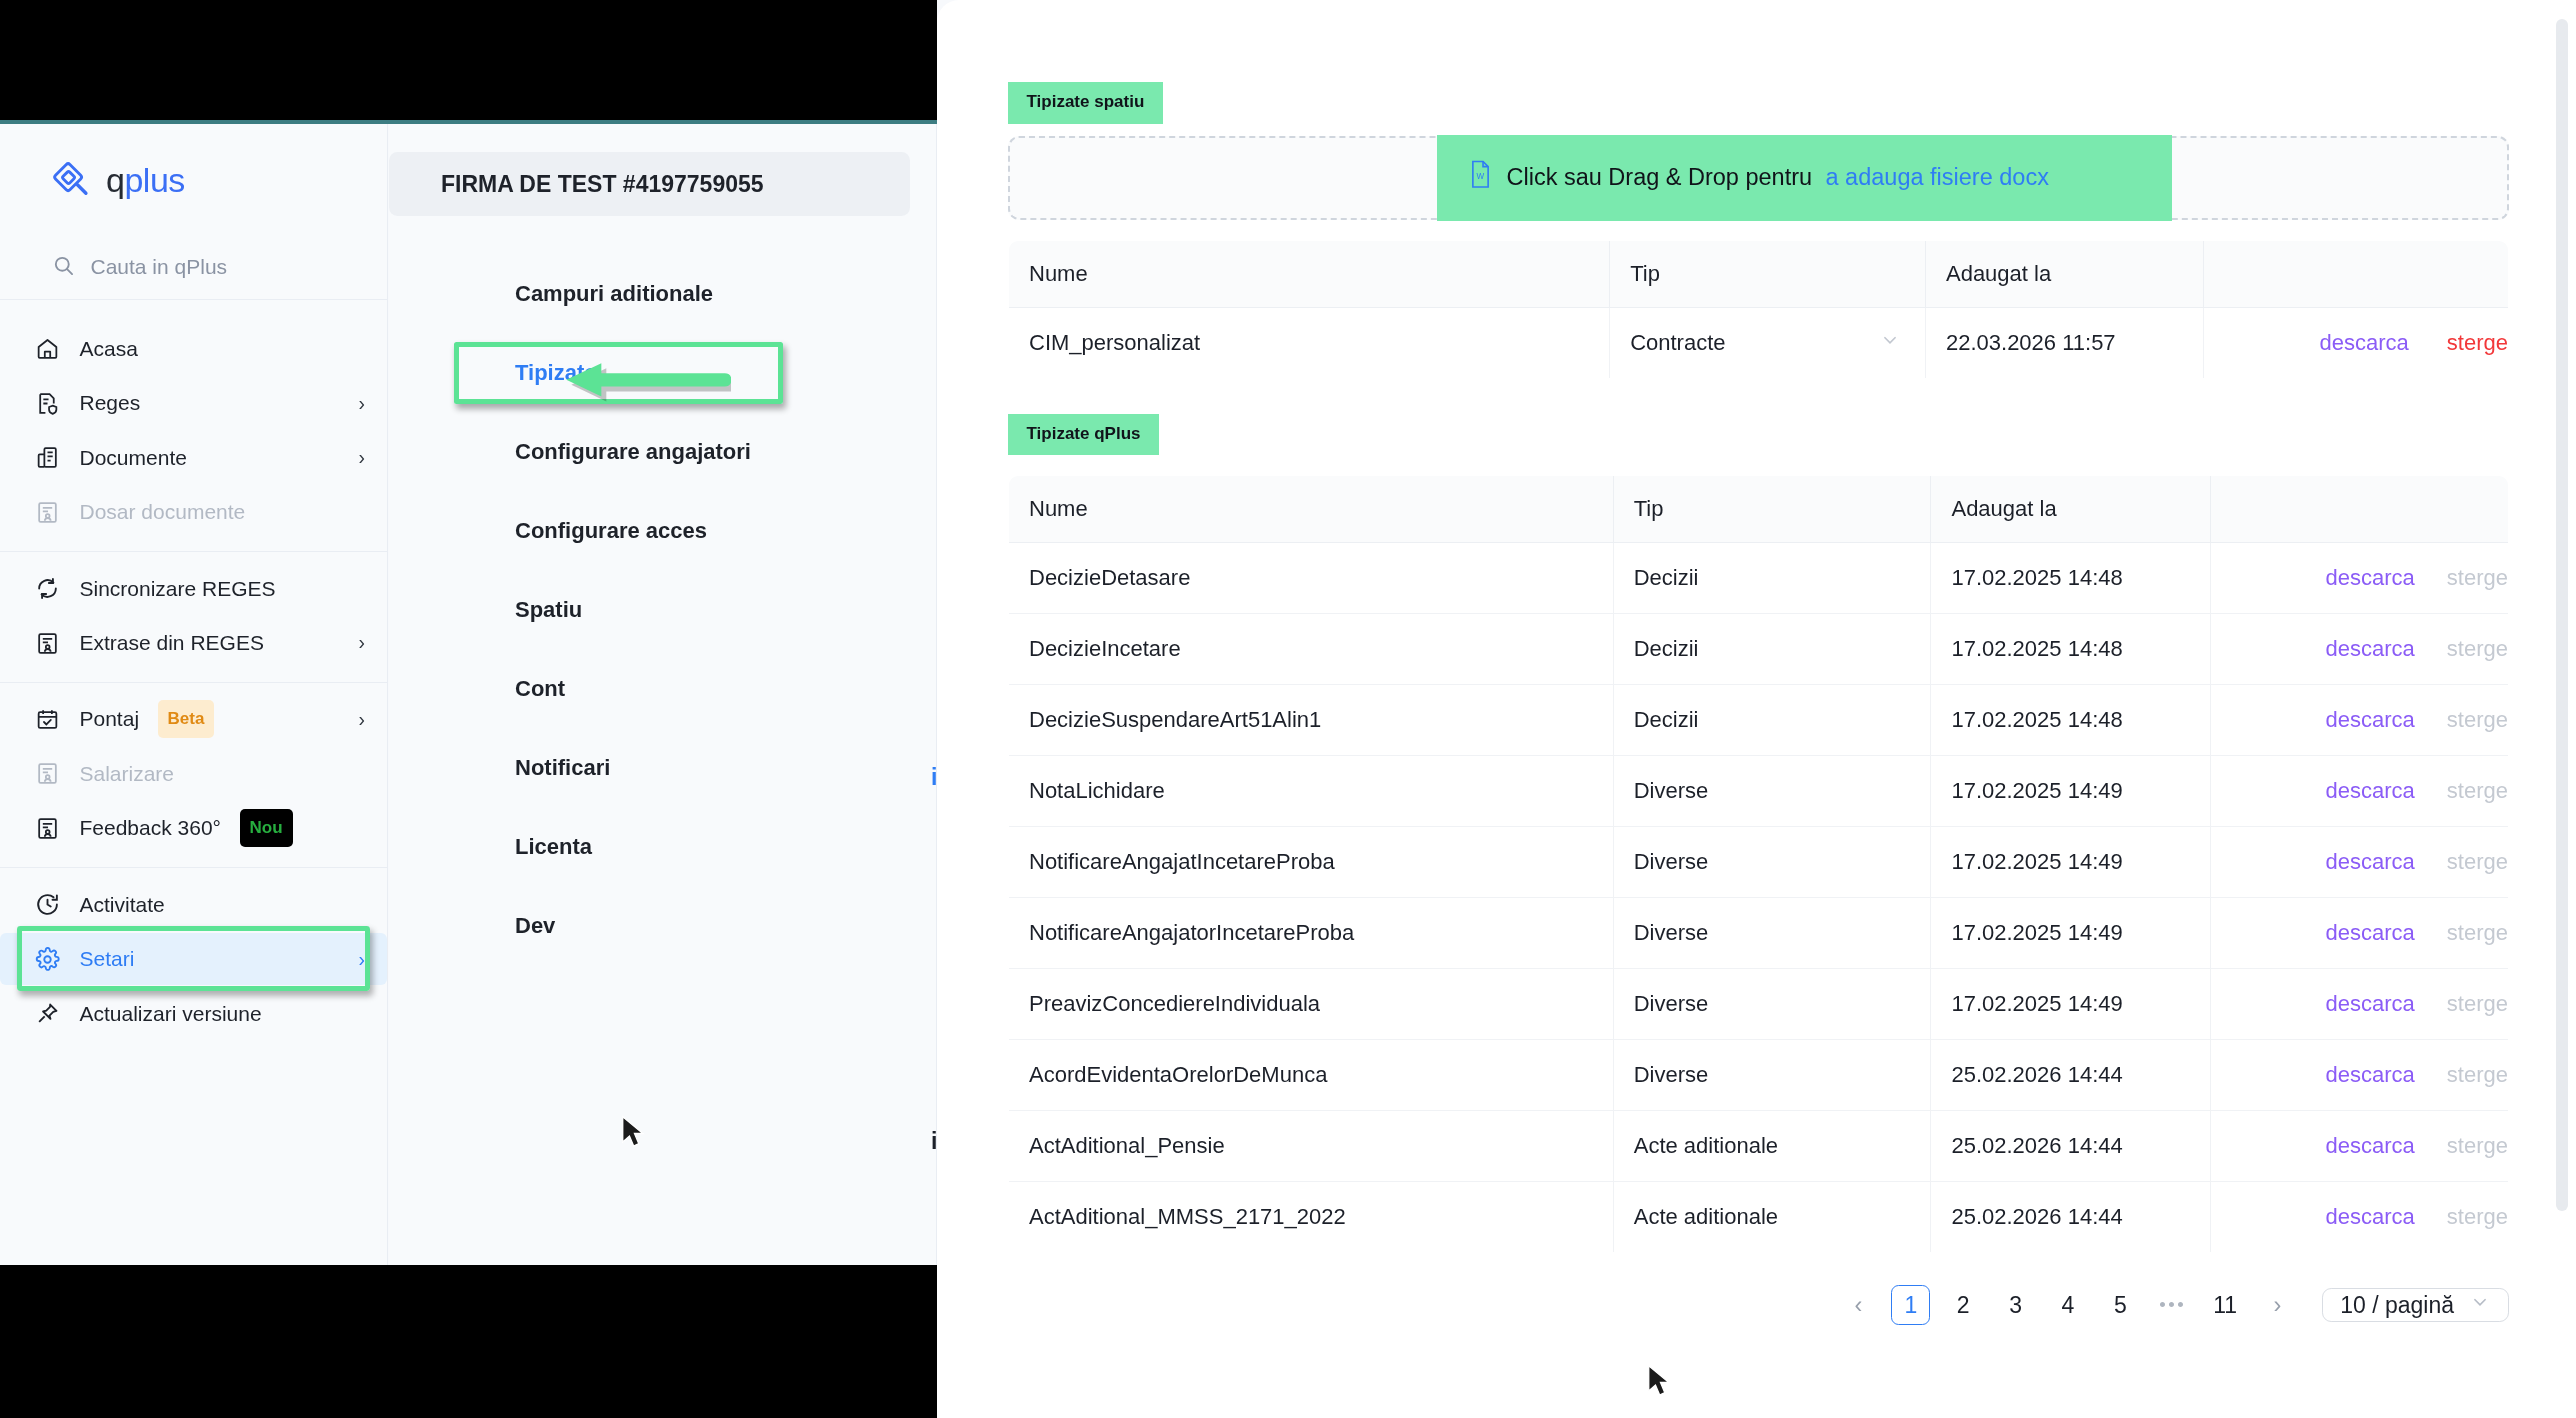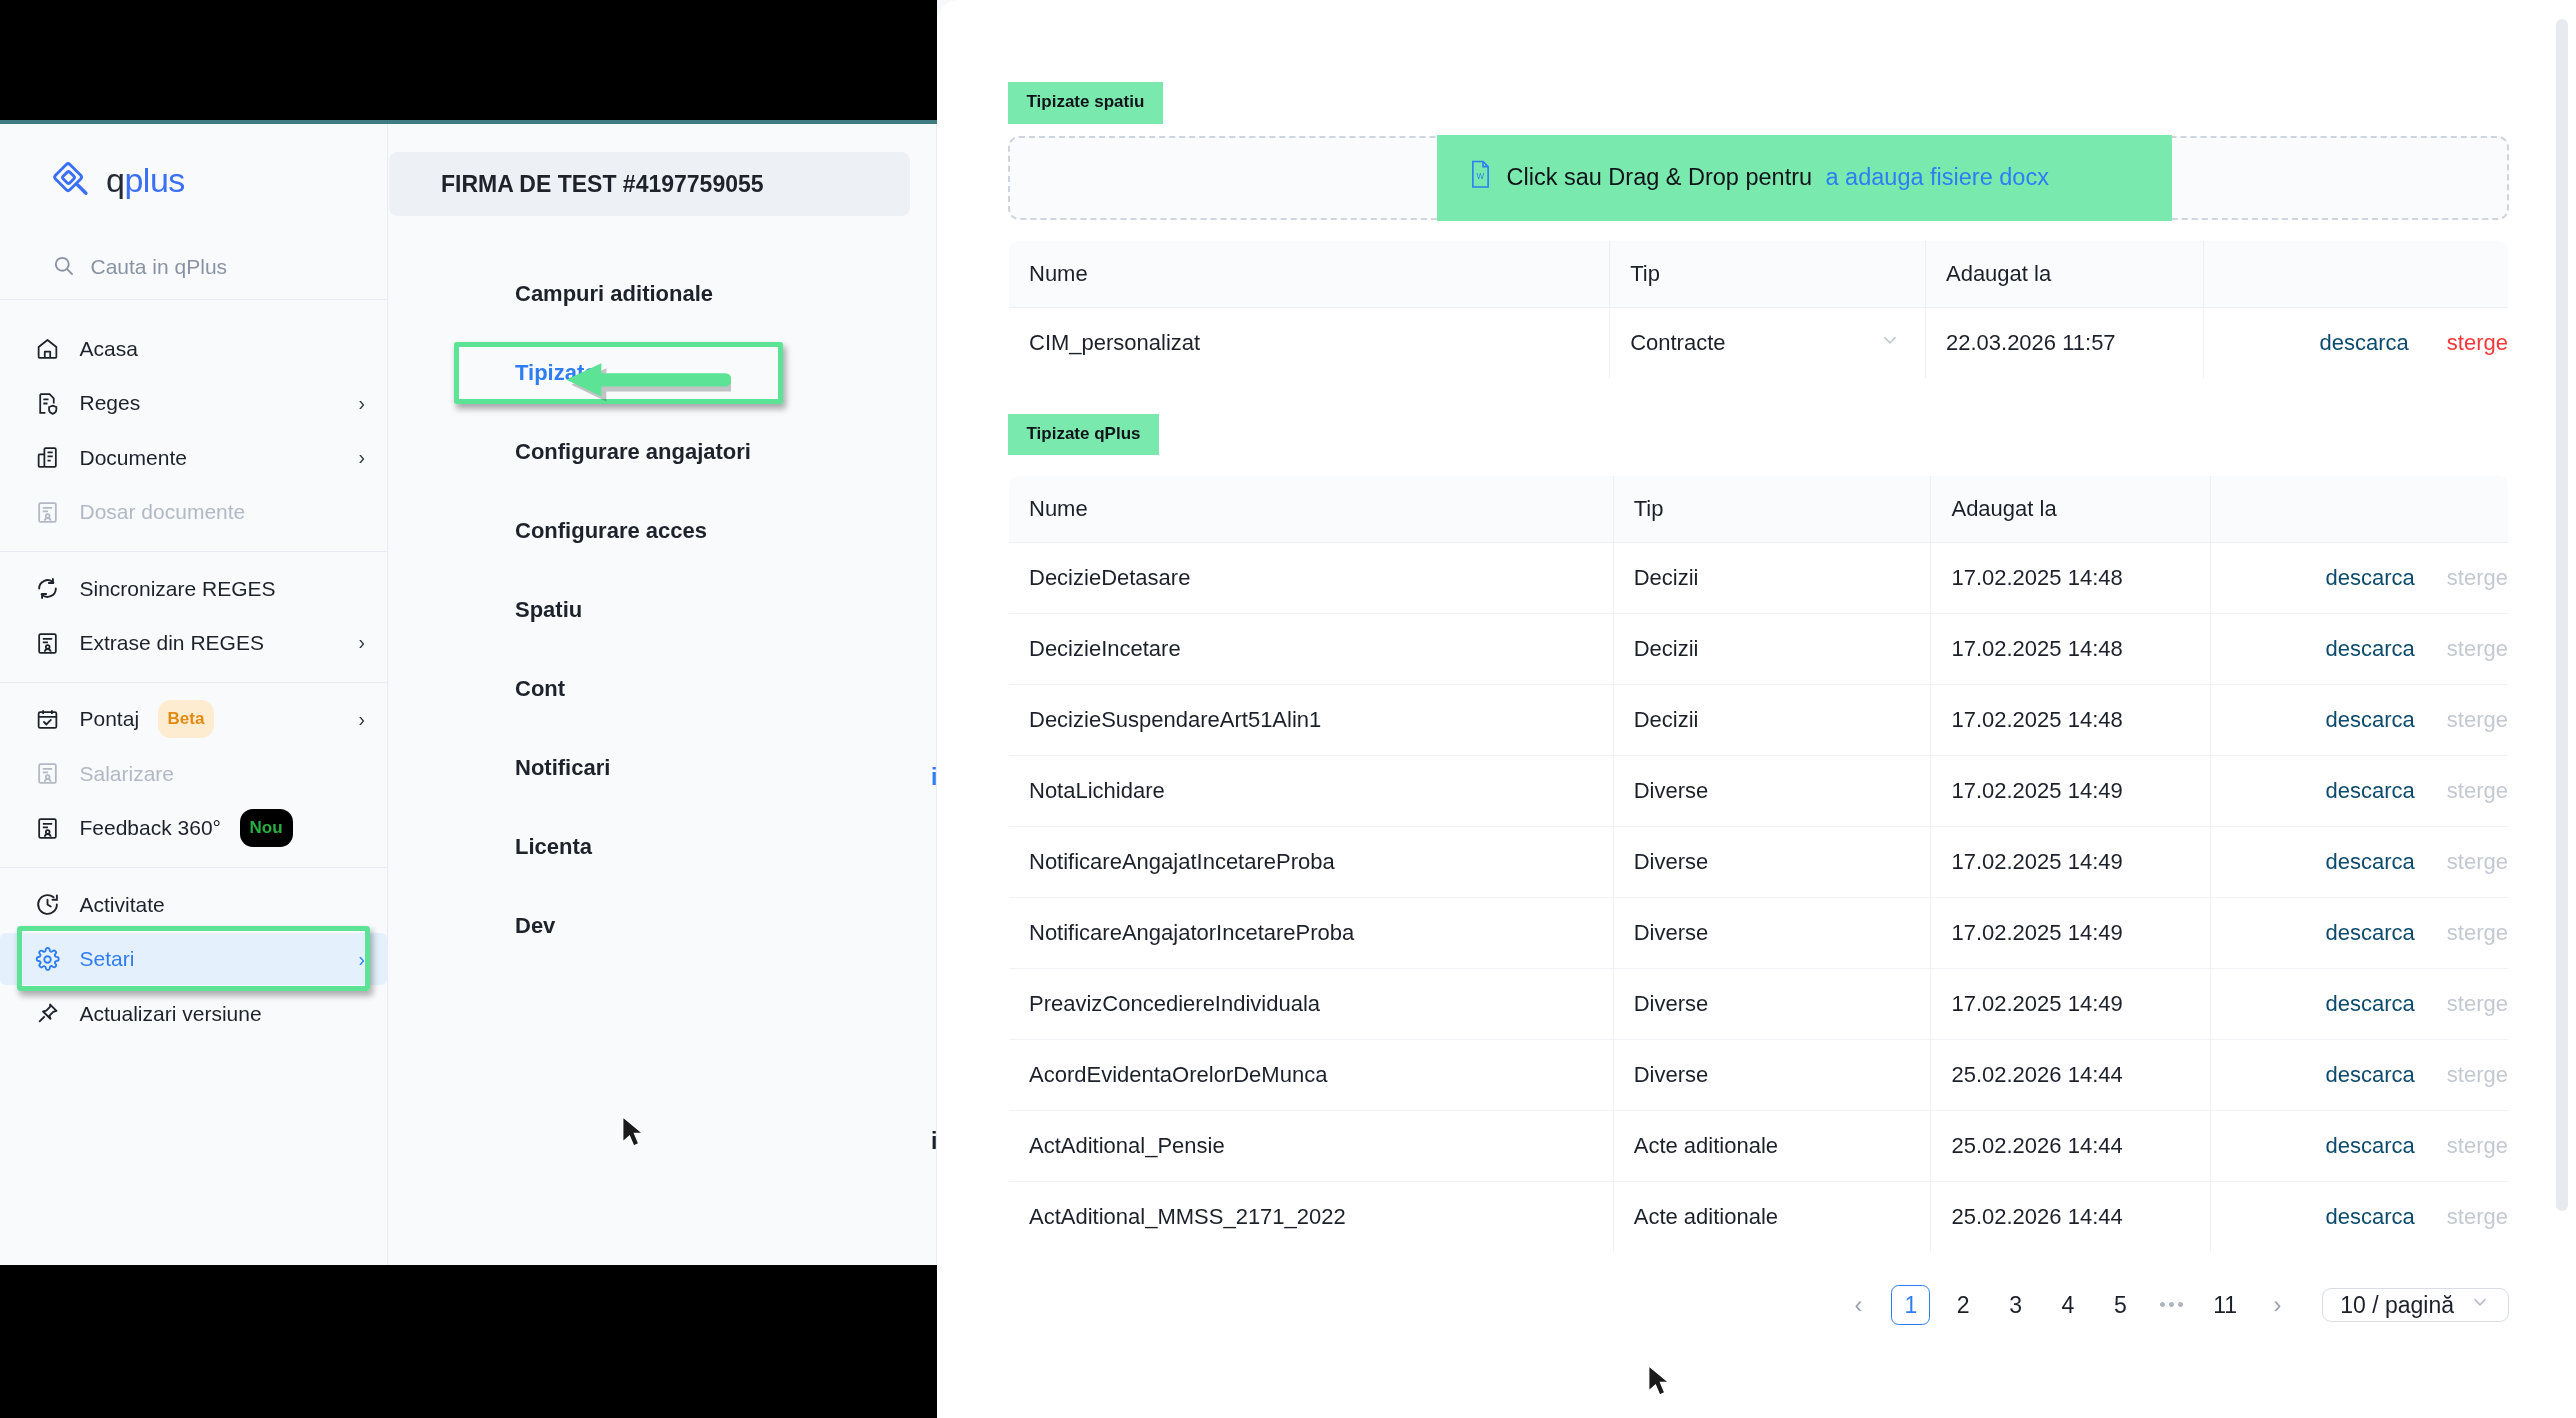--- a/index.html
+++ b/index.html
@@ -44,21 +44,21 @@
     height: 52px; padding: 0 22px 0 34px; margin: 2.5px 0;
     font-size: 21px; color: #1e222a; cursor: pointer;
   }
   .nav-item .ico { width: 27px; height: 27px; flex: none; display: flex; align-items: center; justify-content: center; }
   .nav-item .lbl { white-space: nowrap; }
   .nav-item .chev { margin-left: auto; color: #30363f; font-size: 19.3px; line-height: 1; }
   .nav-item.disabled { color: #b2b9c4; }
   .nav-item.disabled .ico svg { stroke: #b2b9c4; }
   .nav-item.active { background: #e4f1fd; color: #2f7df4; border-radius: 5.9px; }
   .nav-item.active .chev { color: #2f7df4; }
-  .badge { font-size: 17px; border-radius: 13px; padding: 9px 10px; font-weight: 600; }
+  .badge { font-size: 17px; border-radius: 5px; padding: 9px 10px; font-weight: 600; }
   .badge.beta { background: #fdeccf; color: #e08a14; }
   .badge.nou  { background: #000000; color: #27ae3f; }
 
   
   #setari-wrap { position: relative; }
   #setari-hl {
     position: absolute; left: 17px; top: -7.6px; width: 353px; height: 65px;
     border: 5px solid #5ce395; border-radius: 3.4px; pointer-events: none;
     box-shadow: 2.5px 4.2px 5.9px rgba(0,0,0,.30);
   }
@@ -153,21 +153,21 @@
   }
   table.tz th:last-child, table.tz td:last-child { border-right: none; }
   table.tz tr:last-child td { border-bottom: none; }
   .col-nume { width: 413px; }
   .col-tip  { width: 217px; }
   .col-data { width: 191px; }
   .col-act  { width: 176px; }
   td.tip-cell { position: relative; padding-right: 45px; }
   td.tip-cell .cv { position: absolute; right: 23.5px; top: 50%; transform: translateY(-50%); color: #c2c7d0; }
   td.actions { text-align: right; padding-right: 37px; white-space: nowrap; }
-  td.actions .dl { color: #0c4a6e; cursor: pointer; }
+  td.actions .dl { color: #8b5cf6; cursor: pointer; }
   td.actions .del { margin-left: 32px; color: #f2383a; cursor: pointer; }
   td.actions .del.off { color: #c4c9d1; cursor: default; }
 
   .pager { display: flex; align-items: center; justify-content: flex-end;
            gap: 0; padding: 32px 67px 0 0; }
   .pg { width: 39px; height: 40px; display: flex; align-items: center; justify-content: center;
         font-size: 23px; color: #1c2029; margin: 0 6.7px; cursor: pointer; }
   .pg.arrow { color: #98a0ac; font-size: 23.5px; }
   .pg.cur { border: 1.7px solid #2f7df4; border-radius: 7.6px; color: #2f7df4; }
   .pg.dots { color: #aeb5bf; letter-spacing: 2.5px; font-size: 18.5px; }

